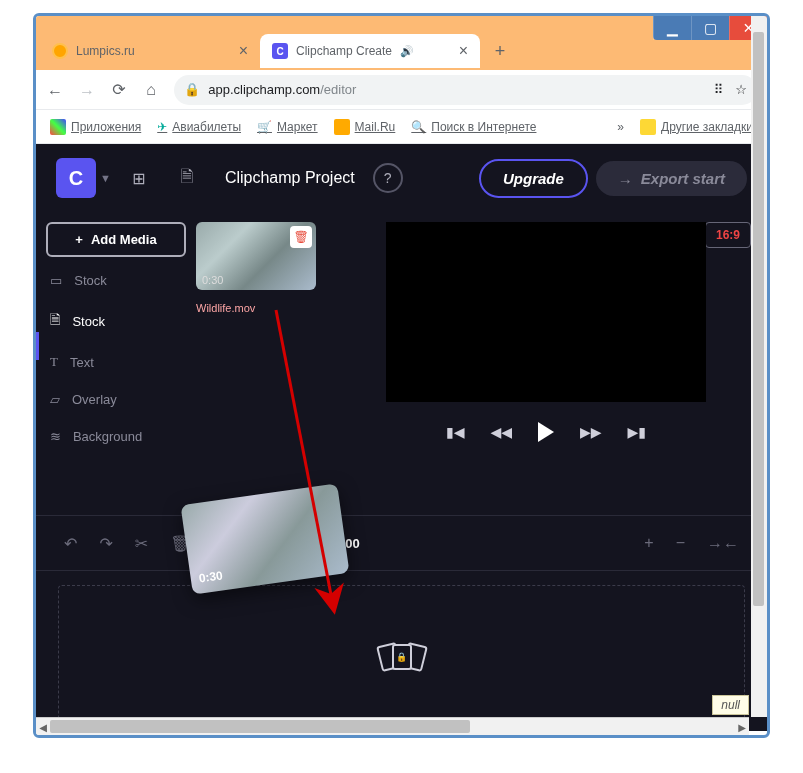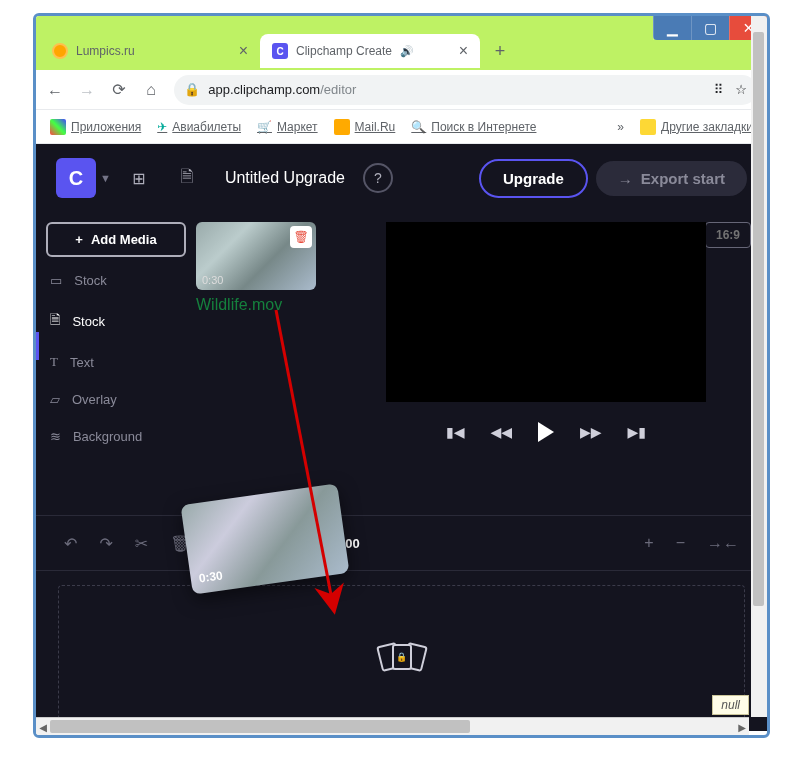--- a/index.html
+++ b/index.html
@@ -5,21 +5,21 @@
 * { box-sizing: border-box; margin: 0; padding: 0; font-family: Arial, sans-serif; }
 body { background: #fff; width: 803px; height: 773px; overflow: hidden; position: relative; }
 
 
 .window { position: absolute; left: 33px; top: 13px; width: 737px; height: 725px; border: 3px solid #5a8fc7; border-radius: 6px; overflow: hidden; background: #fff; }
 .titlebar-controls { position: absolute; right: 0; top: 0; display: flex; background:#4a7bb5; border-radius:0 0 0 4px; }
 .titlebar-btn { width: 38px; height: 24px; display: flex; align-items: center; justify-content: center; font-size: 14px; color: #fff; border-left:1px solid rgba(255,255,255,.2); }
 .titlebar-btn.close { background: #e74c3c; color: #fff; }
 
 
-.tabstrip { display: flex; align-items: center; padding: 16px 4px 0 4px; background: #bef264; height: 54px; gap: 0; }
+.tabstrip { display: flex; align-items: center; padding: 16px 4px 0 4px; background: #fdba74; height: 54px; gap: 0; }
 .tab { display: flex; align-items: center; gap: 8px; padding: 0 12px; height: 34px; border-radius: 8px 8px 0 0; font-size: 12px; color: #5f6368; position: relative; flex: 0 0 220px; }
 .tab.active { background: #fff; }
 .tab-icon { width: 16px; height: 16px; border-radius: 50%; display:inline-block; }
 .tab-icon.lumpics { background: #ffa500; border:2px solid #ffc04d; }
 .tab-icon.cc { background: #5a54f0; color:#fff; display:flex; align-items:center; justify-content:center; font-size:10px; font-weight:bold; border-radius:3px; }
 .tab-close { font-size: 16px; color: #5f6368; margin-left:auto; }
 .tab-audio { font-size:11px; color:#5f6368; }
 .newtab { width: 28px; height: 28px; display:flex; align-items:center; justify-content:center; color:#5f6368; font-size:18px; margin-left:6px; }
 
 
@@ -41,44 +41,44 @@
 .app { background: #14141f; height: calc(100% - 40px - 40px - 34px - 18px); position: relative; overflow:hidden; }
 
 
 .appbar { display: flex; align-items: center; gap: 8px; padding: 16px 20px; height: 68px; }
 .logo-c { width: 40px; height: 40px; background: #5a54f0; border-radius: 6px; display:flex; align-items:center; justify-content:center; color:#fff; font-size:20px; font-weight:bold; }
 .logo-arrow { color:#747487; font-size:11px; margin-left:-4px; }
 .appbar-btn { width: 40px; height: 40px; display:flex; align-items:center; justify-content:center; color:#aeaeba; font-size:16px; border-radius:6px; }
 .project-title { color: #fff; font-size: 16px; font-weight:500; margin: 0 10px; }
 .help { width:30px; height:30px; border:2px solid #555566; border-radius:50%; display:flex; align-items:center; justify-content:center; color:#aeaeba; font-size:14px; }
 .spacer { flex: 1; }
-.pill { padding: 9px 22px; border-radius: 22px; font-size: 15px; font-weight: bold; }
+.pill { padding: 9px 22px; border-radius: 22px; font-size: 15px; font-weight: bold; font-style: italic; }
 .pill.upgrade { border: 2px solid #5a54f0; color: #fff; }
 .pill.export { background: #2b2b3a; color: #8a8a99; display:flex; align-items:center; gap:8px; }
 
 
 .work { display:flex; height: calc(100% - 68px - 56px - 160px); position:relative; }
 .sidebar { width: 160px; padding: 10px 10px; display:flex; flex-direction:column; gap:10px; }
 .add-media { display:flex; align-items:center; justify-content:center; gap:8px; border:2px solid #aeaeba; color:#fff; border-radius:6px; padding:8px 4px; font-size:13px; font-weight:bold; }
 .side-item { display:flex; align-items:center; gap:12px; color:#8a8a99; font-size:13px; padding:6px 4px; }
 .side-item.active { color:#fff; }
 .side-active-bar { position:absolute; left:0; top:120px; width:3px; height:28px; background:#5a54f0; }
 
 .media-col { width: 160px; padding-top: 10px; position:relative; }
 .clip { width: 120px; height: 68px; border-radius: 6px; background: linear-gradient(135deg,#9aa 0%,#bcc 30%,#788 60%,#abc 100%); position:relative; }
 .clip-del { position:absolute; right:4px; top:4px; width:22px; height:22px; background:#fff; border-radius:4px; display:flex; align-items:center; justify-content:center; color:#e74c3c; font-size:12px; }
 .clip-dur { position:absolute; left:6px; bottom:4px; color:#ddd; font-size:11px; }
-.clip-name { color:#15803d; font-size:16px; margin-top:6px; }
+.clip-name { color:#fca5a5; font-size:11px; margin-top:12px; }
 
 .drag-ghost { position:absolute; left:150px; top:350px; width:158px; height:90px; border-radius:8px; transform:rotate(-8deg); background: linear-gradient(135deg,#9aa 0%,#ccd 30%,#899 60%,#abc 100%); box-shadow:0 6px 18px rgba(0,0,0,.5); }
 .drag-ghost .dur { position:absolute; left:8px; bottom:8px; color:#fff; font-size:12px; font-weight:bold; }
 
 
 .preview-col { flex:1; position:relative; }
-.aspect { position:absolute; right:16px; top:10px; border:1px solid #666677; color:#737373; font-size:12px; padding:5px 10px; border-radius:4px; font-weight:bold; }
+.aspect { position:absolute; right:16px; top:10px; border:1px solid #666677; color:#ef4444; font-size:12px; padding:5px 10px; border-radius:4px; font-weight:bold; }
 .canvas { position:absolute; left:30px; top:10px; width:320px; height:180px; background:#000; }
 .playback { position:absolute; left:30px; top:210px; width:320px; display:flex; align-items:center; justify-content:center; gap:26px; color:#cfcfda; font-size:14px; }
 .play-btn { width:0;height:0;border-left:16px solid #fff;border-top:10px solid transparent;border-bottom:10px solid transparent; }
 
 
 .tl-toolbar { height:56px; border-top:1px solid #2a2a38; border-bottom:1px solid #2a2a38; display:flex; align-items:center; gap:22px; padding:0 28px; color:#6b6b7b; font-size:16px; }
 .tl-time { color:#fff; font-size:13px; font-weight:bold; margin-left:12px; }
 
 
 .dropzone { height:160px; margin:14px 22px; border:1px dashed #3b3b4a; border-radius:4px; display:flex; flex-direction:column; align-items:center; justify-content:center; gap:12px; color:#b5b5c2; font-size:15px; text-align:center; }
@@ -168,21 +168,21 @@
       </div>
   </div>
 
   <div class="app">
 
     <div class="appbar">
       <div class="logo-c">C</div>
       <span class="logo-arrow">▼</span>
       <div class="appbar-btn">⊞</div>
       <div class="appbar-btn">🗎</div>
-      <div class="project-title">Untitled Upgrade</div>
+      <div class="project-title">Clipchamp Project</div>
       <div class="help">?</div>
       <div class="spacer"></div>
       <div class="pill upgrade">Upgrade</div>
       <div class="pill export">
         <span>→</span>
         <span>Export start</span>
       </div>
     </div>
 
     <div class="work">

